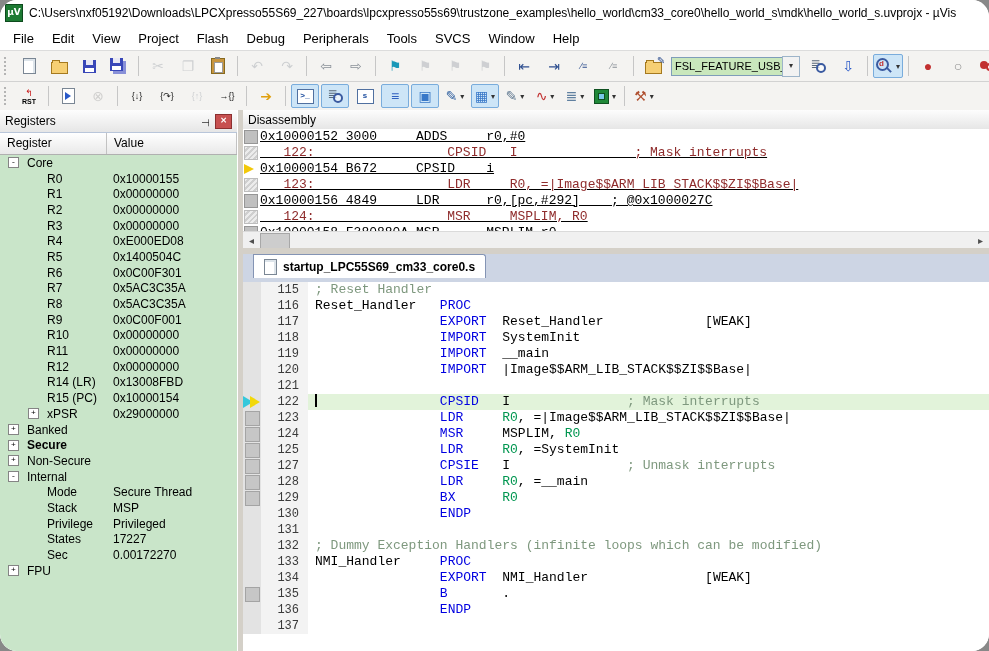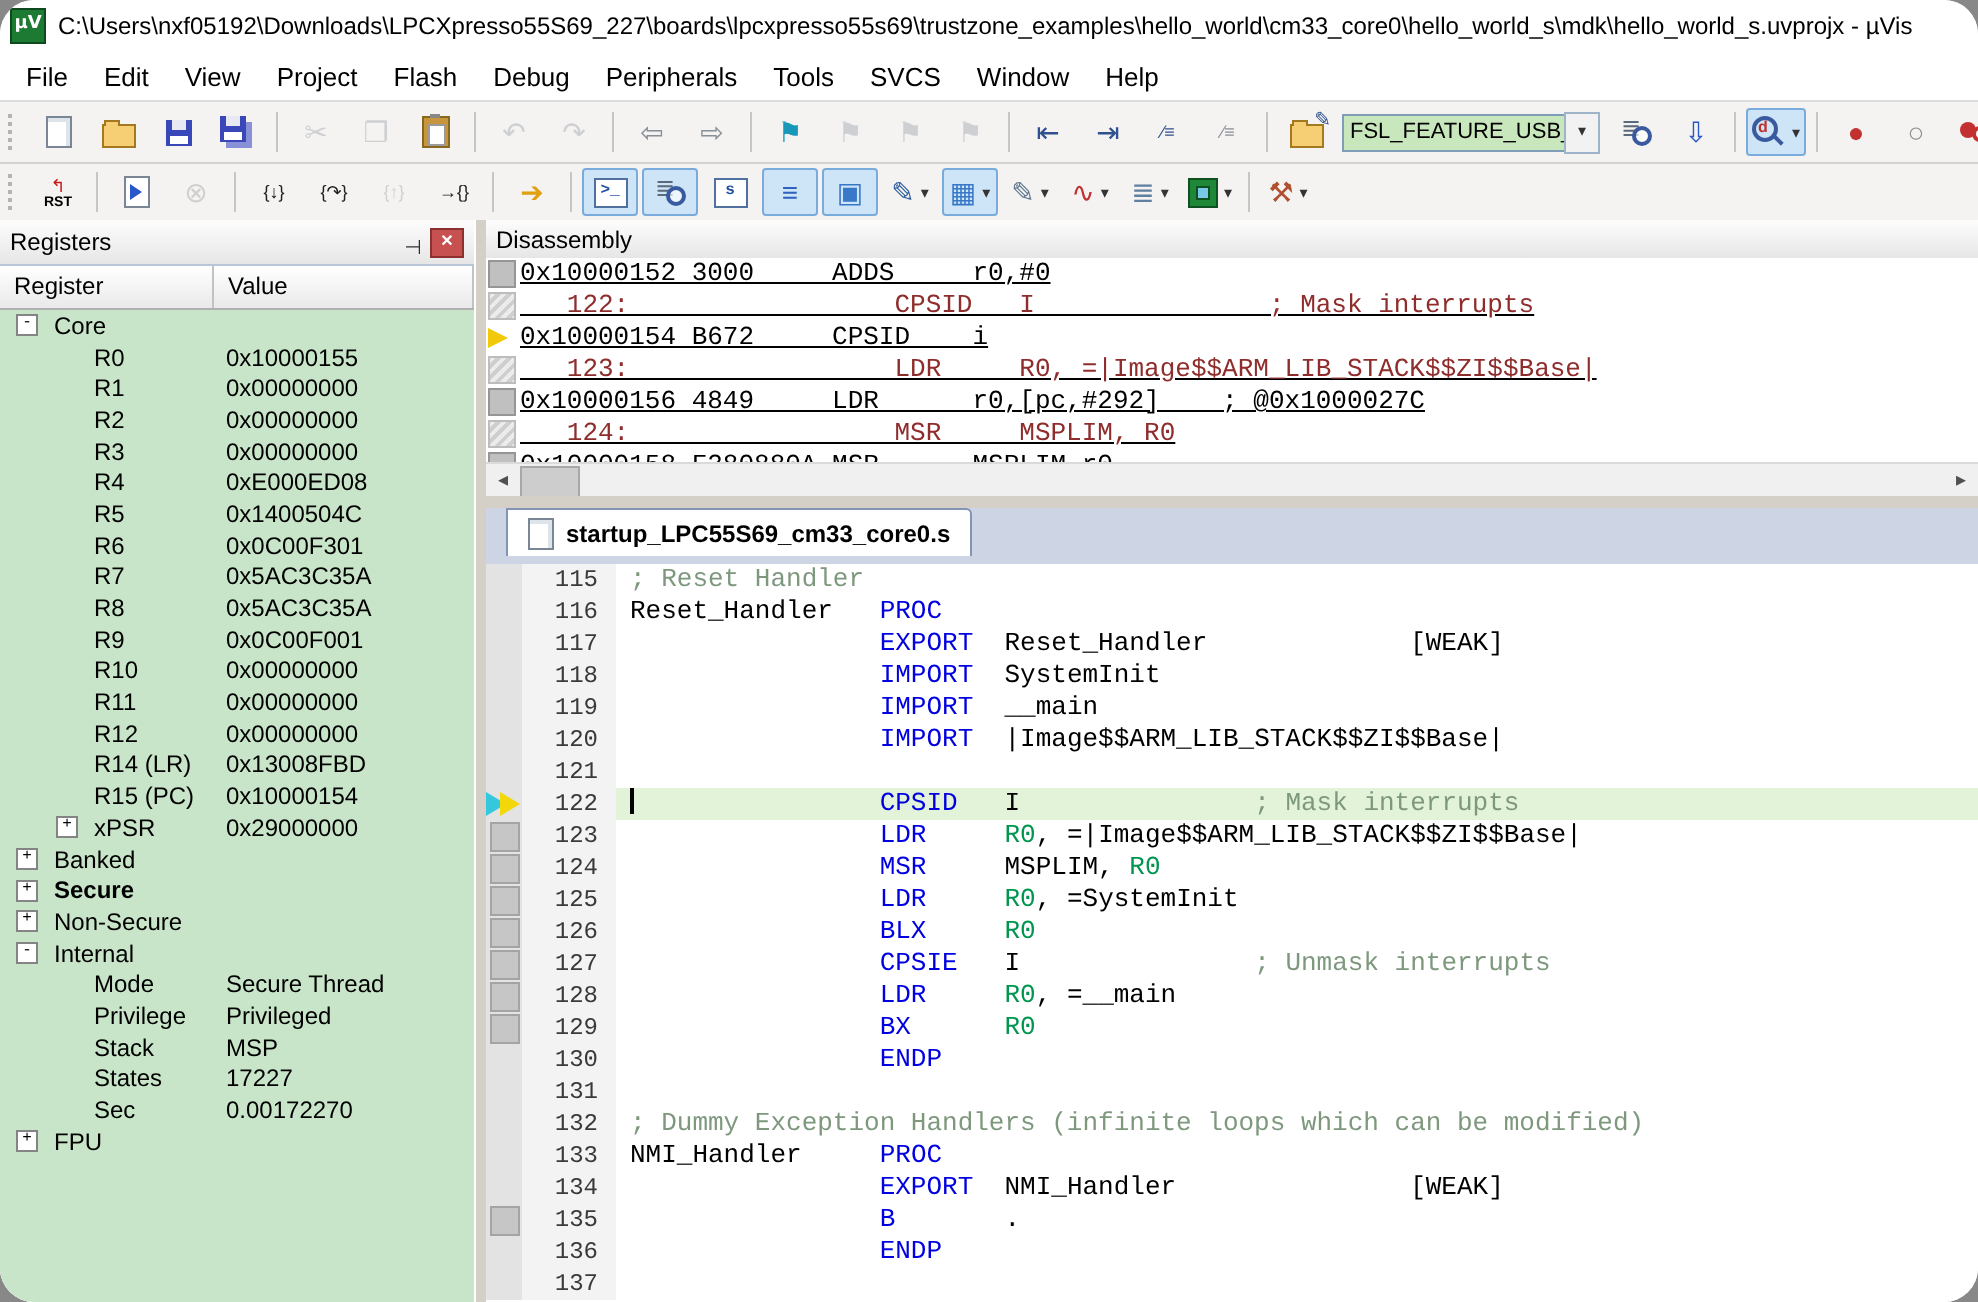--- a/index.html
+++ b/index.html
@@ -455,27 +455,27 @@
           <span class="reg-name">Internal</span>
           <span class="reg-val"></span>
         </div>
         <div class="reg-row">
           <span class="expander none" style="margin-left: 28px;"></span>
           <span class="reg-name">Mode</span>
           <span class="reg-val">Secure Thread</span>
         </div>
         <div class="reg-row">
           <span class="expander none" style="margin-left: 28px;"></span>
+          <span class="reg-name">Stack</span>
+          <span class="reg-val">MSP</span>
+        </div>
+        <div class="reg-row">
+          <span class="expander none" style="margin-left: 28px;"></span>
           <span class="reg-name">Privilege</span>
           <span class="reg-val">Privileged</span>
-        </div>
-        <div class="reg-row">
-          <span class="expander none" style="margin-left: 28px;"></span>
-          <span class="reg-name">Stack</span>
-          <span class="reg-val">MSP</span>
         </div>
         <div class="reg-row">
           <span class="expander none" style="margin-left: 28px;"></span>
           <span class="reg-name">States</span>
           <span class="reg-val">17227</span>
         </div>
         <div class="reg-row">
           <span class="expander none" style="margin-left: 28px;"></span>
           <span class="reg-name">Sec</span>
           <span class="reg-val">0.00172270</span>
@@ -522,21 +522,20 @@
       <div class="src-line"><span class="src-margin"></span><span class="src-num">116</span><span class="src-code"><span class="sg-p">Reset_Handler</span><span class="sg-p">   </span><span class="sg-k">PROC</span></span></div>
       <div class="src-line"><span class="src-margin"></span><span class="src-num">117</span><span class="src-code"><span class="sg-p">                </span><span class="sg-k">EXPORT</span><span class="sg-p">  Reset_Handler             [WEAK]</span></span></div>
       <div class="src-line"><span class="src-margin"></span><span class="src-num">118</span><span class="src-code"><span class="sg-p">                </span><span class="sg-k">IMPORT</span><span class="sg-p">  SystemInit</span></span></div>
       <div class="src-line"><span class="src-margin"></span><span class="src-num">119</span><span class="src-code"><span class="sg-p">                </span><span class="sg-k">IMPORT</span><span class="sg-p">  __main</span></span></div>
       <div class="src-line"><span class="src-margin"></span><span class="src-num">120</span><span class="src-code"><span class="sg-p">                </span><span class="sg-k">IMPORT</span><span class="sg-p">  |Image$$ARM_LIB_STACK$$ZI$$Base|</span></span></div>
       <div class="src-line"><span class="src-margin"></span><span class="src-num">121</span><span class="src-code"></span></div>
       <div class="src-line"><span class="src-margin"><span class="src-arrow cy"></span><span class="src-arrow yl"></span></span><span class="src-num">122</span><span class="src-code cur"><span class="caret"></span><span class="sg-p">                </span><span class="sg-k">CPSID</span><span class="sg-p">   I</span><span class="sg-p">               </span><span class="sg-c">; Mask interrupts</span></span></div>
       <div class="src-line"><span class="src-margin"><span class="src-blk"></span></span><span class="src-num">123</span><span class="src-code"><span class="sg-p">                </span><span class="sg-k">LDR</span><span class="sg-p">     </span><span class="sg-r">R0</span><span class="sg-p">, =|Image$$ARM_LIB_STACK$$ZI$$Base|</span></span></div>
       <div class="src-line"><span class="src-margin"><span class="src-blk"></span></span><span class="src-num">124</span><span class="src-code"><span class="sg-p">                </span><span class="sg-k">MSR</span><span class="sg-p">     MSPLIM, </span><span class="sg-r">R0</span></span></div>
       <div class="src-line"><span class="src-margin"><span class="src-blk"></span></span><span class="src-num">125</span><span class="src-code"><span class="sg-p">                </span><span class="sg-k">LDR</span><span class="sg-p">     </span><span class="sg-r">R0</span><span class="sg-p">, =SystemInit</span></span></div>
-      <div class="src-line"><span class="src-margin"><span class="src-blk"></span></span><span class="src-num">126</span><span class="src-code"><span class="sg-p">                </span><span class="sg-k">BLX</span><span class="sg-p">     </span><span class="sg-r">R0</span></span></div>
       <div class="src-line"><span class="src-margin"><span class="src-blk"></span></span><span class="src-num">127</span><span class="src-code"><span class="sg-p">                </span><span class="sg-k">CPSIE</span><span class="sg-p">   I</span><span class="sg-p">               </span><span class="sg-c">; Unmask interrupts</span></span></div>
       <div class="src-line"><span class="src-margin"><span class="src-blk"></span></span><span class="src-num">128</span><span class="src-code"><span class="sg-p">                </span><span class="sg-k">LDR</span><span class="sg-p">     </span><span class="sg-r">R0</span><span class="sg-p">, =__main</span></span></div>
       <div class="src-line"><span class="src-margin"><span class="src-blk"></span></span><span class="src-num">129</span><span class="src-code"><span class="sg-p">                </span><span class="sg-k">BX</span><span class="sg-p">      </span><span class="sg-r">R0</span></span></div>
       <div class="src-line"><span class="src-margin"></span><span class="src-num">130</span><span class="src-code"><span class="sg-p">                </span><span class="sg-k">ENDP</span></span></div>
       <div class="src-line"><span class="src-margin"></span><span class="src-num">131</span><span class="src-code"></span></div>
       <div class="src-line"><span class="src-margin"></span><span class="src-num">132</span><span class="src-code"><span class="sg-c">; Dummy Exception Handlers (infinite loops which can be modified)</span></span></div>
       <div class="src-line"><span class="src-margin"></span><span class="src-num">133</span><span class="src-code"><span class="sg-p">NMI_Handler</span><span class="sg-p">     </span><span class="sg-k">PROC</span></span></div>
       <div class="src-line"><span class="src-margin"></span><span class="src-num">134</span><span class="src-code"><span class="sg-p">                </span><span class="sg-k">EXPORT</span><span class="sg-p">  NMI_Handler               [WEAK]</span></span></div>
       <div class="src-line"><span class="src-margin"><span class="src-blk"></span></span><span class="src-num">135</span><span class="src-code"><span class="sg-p">                </span><span class="sg-k">B</span><span class="sg-p">       .</span></span></div>
       <div class="src-line"><span class="src-margin"></span><span class="src-num">136</span><span class="src-code"><span class="sg-p">                </span><span class="sg-k">ENDP</span></span></div>

